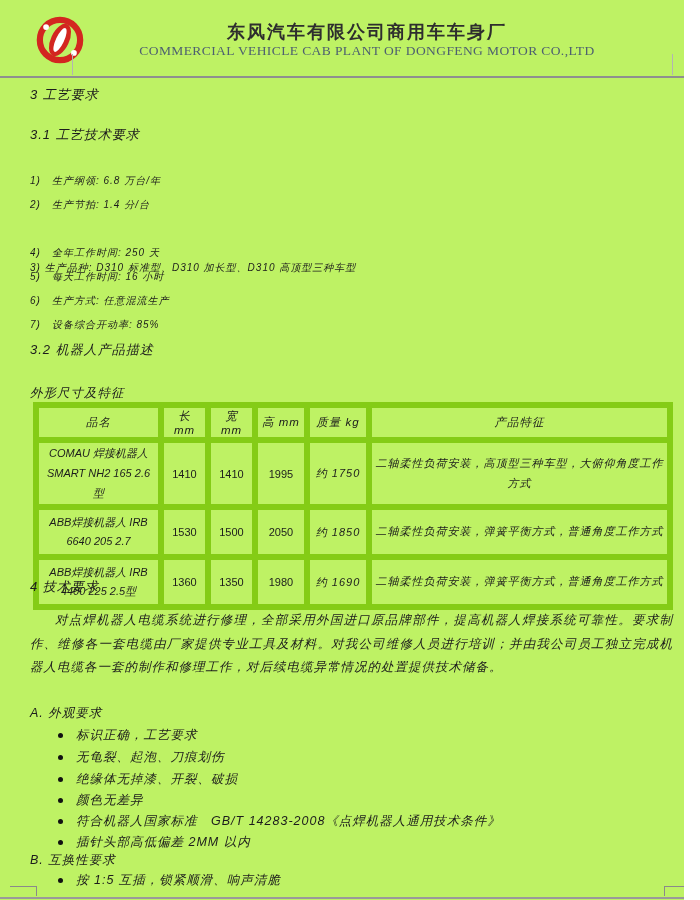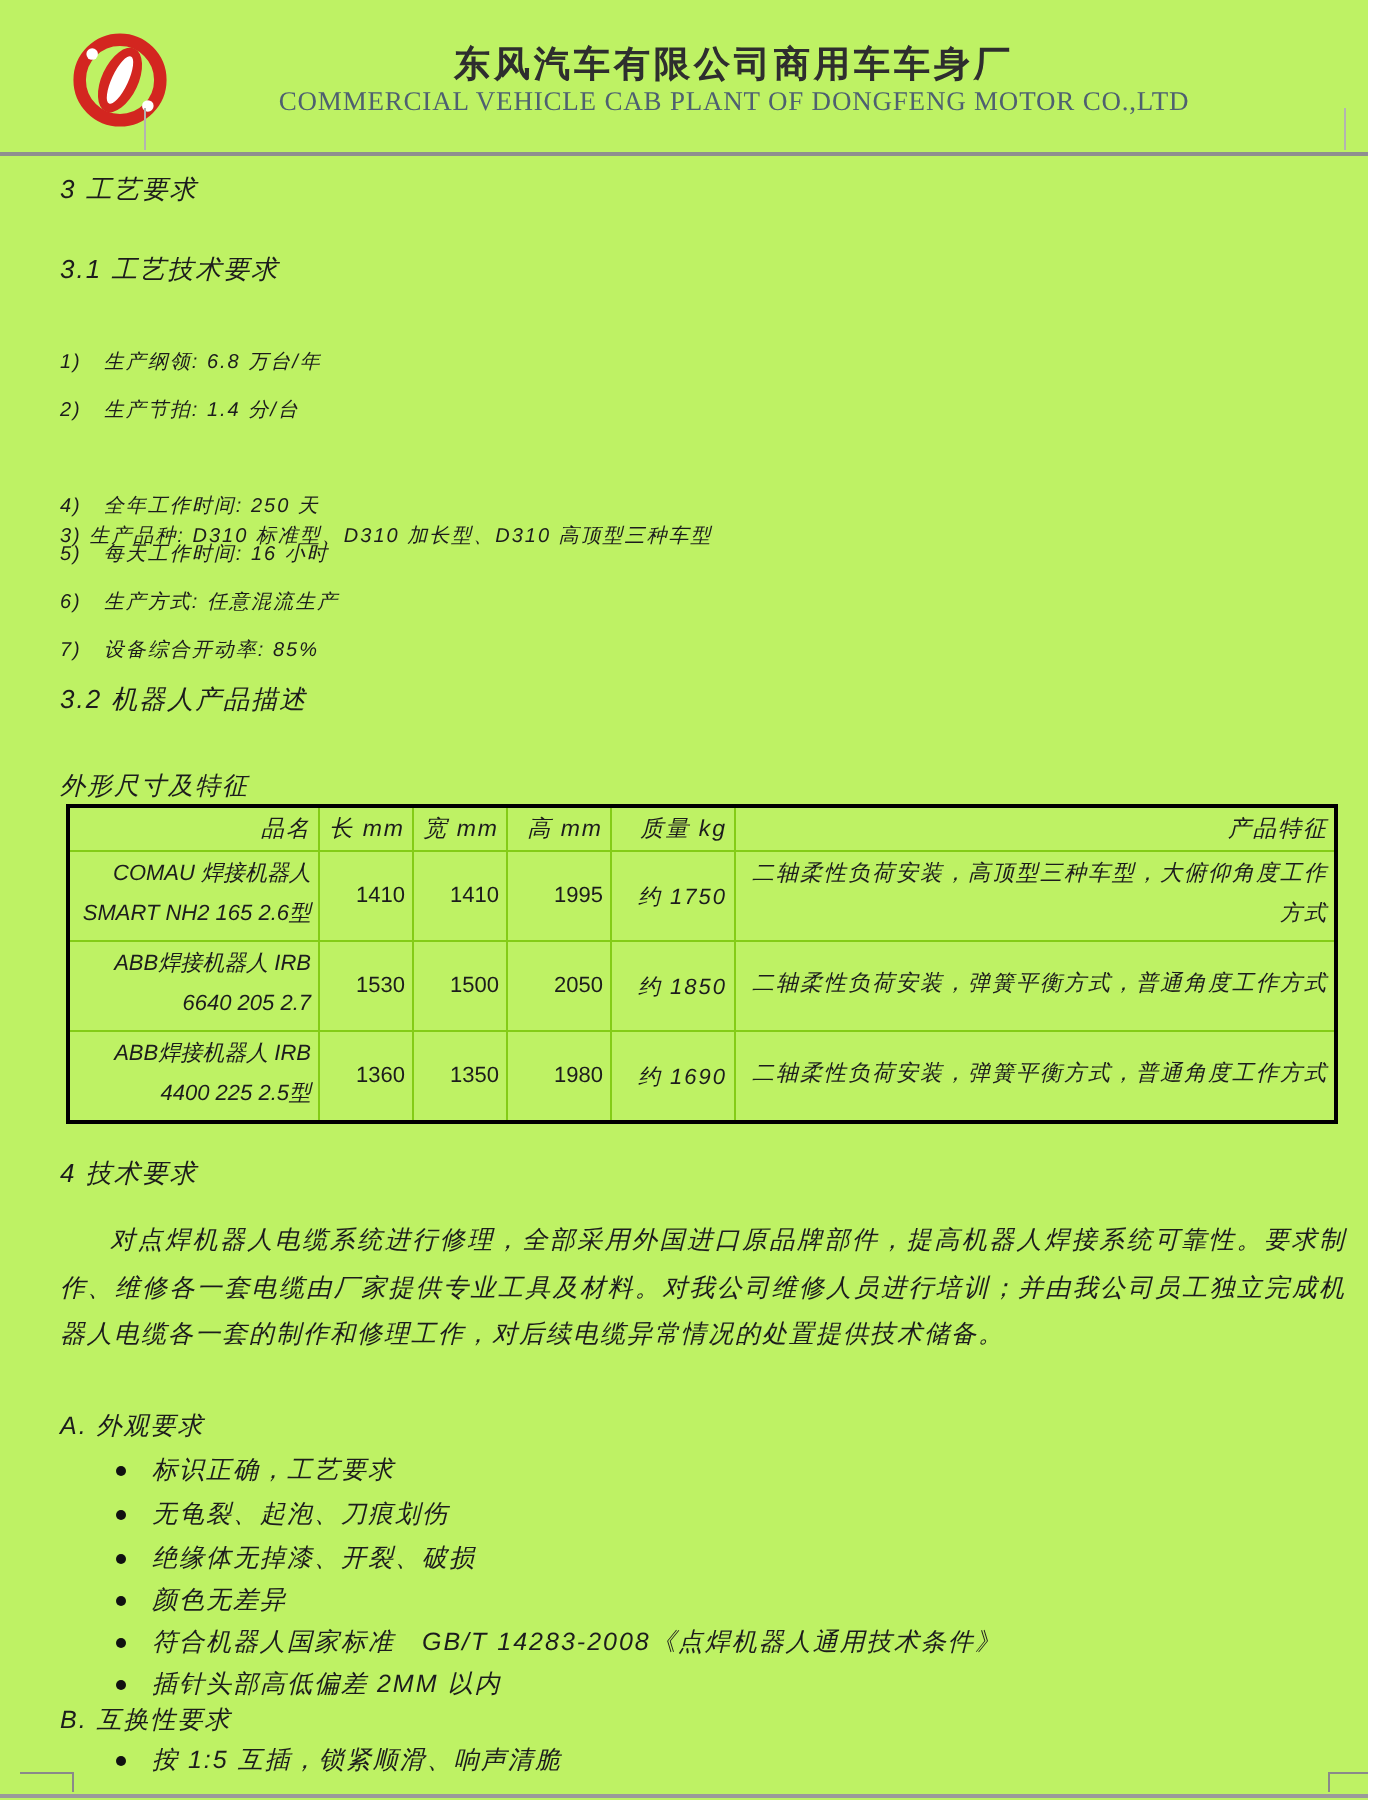--- a/index.html
+++ b/index.html
@@ -23,22 +23,22 @@
   .para{left:30px;top:609px;width:643px;font-size:12.5px;line-height:23.5px;
         text-align:justify;text-indent:2em;}
   .bullet-row{left:58px;display:flex;align-items:center;gap:13px;}
   .dot{width:5px;height:5px;border-radius:50%;background:#111;flex:0 0 auto;}
   .bullet-text{font-size:12.5px;}
   .ab-label{left:30px;font-size:12.5px;}
 
   
   table.spec{position:absolute;left:33px;top:402px;width:634px;border-collapse:collapse;
              table-layout:fixed;border:2px solid #000;}
-  table.spec th,table.spec td{border:1px solid #84cc16;padding:1px 3px;font-weight:normal;
-             text-align:right;vertical-align:middle;}
+  table.spec th,table.spec td{border:6px solid #84cc16;padding:1px 3px;font-weight:normal;
+             text-align:center;vertical-align:middle;}
   table.spec th{height:19px;font-size:11.5px;}
   table.spec td{height:42px;font-size:11px;}
   td.name-cell{font-size:10px;line-height:1.8;font-style:italic;}
   td.feature-cell{text-align:left;font-size:11.5px;line-height:1.8;padding:2px 7px;}
   .caption{left:30px;top:385px;font-size:12.5px;}
 
   
   .corner{height:9px;width:26px;top:886px;}
   .corner-left{left:10px;border-top:1px solid #8a8a8a;border-right:1px solid #8a8a8a;}
   .corner-right{left:664px;border-top:1px solid #8a8a8a;border-left:1px solid #8a8a8a;}

